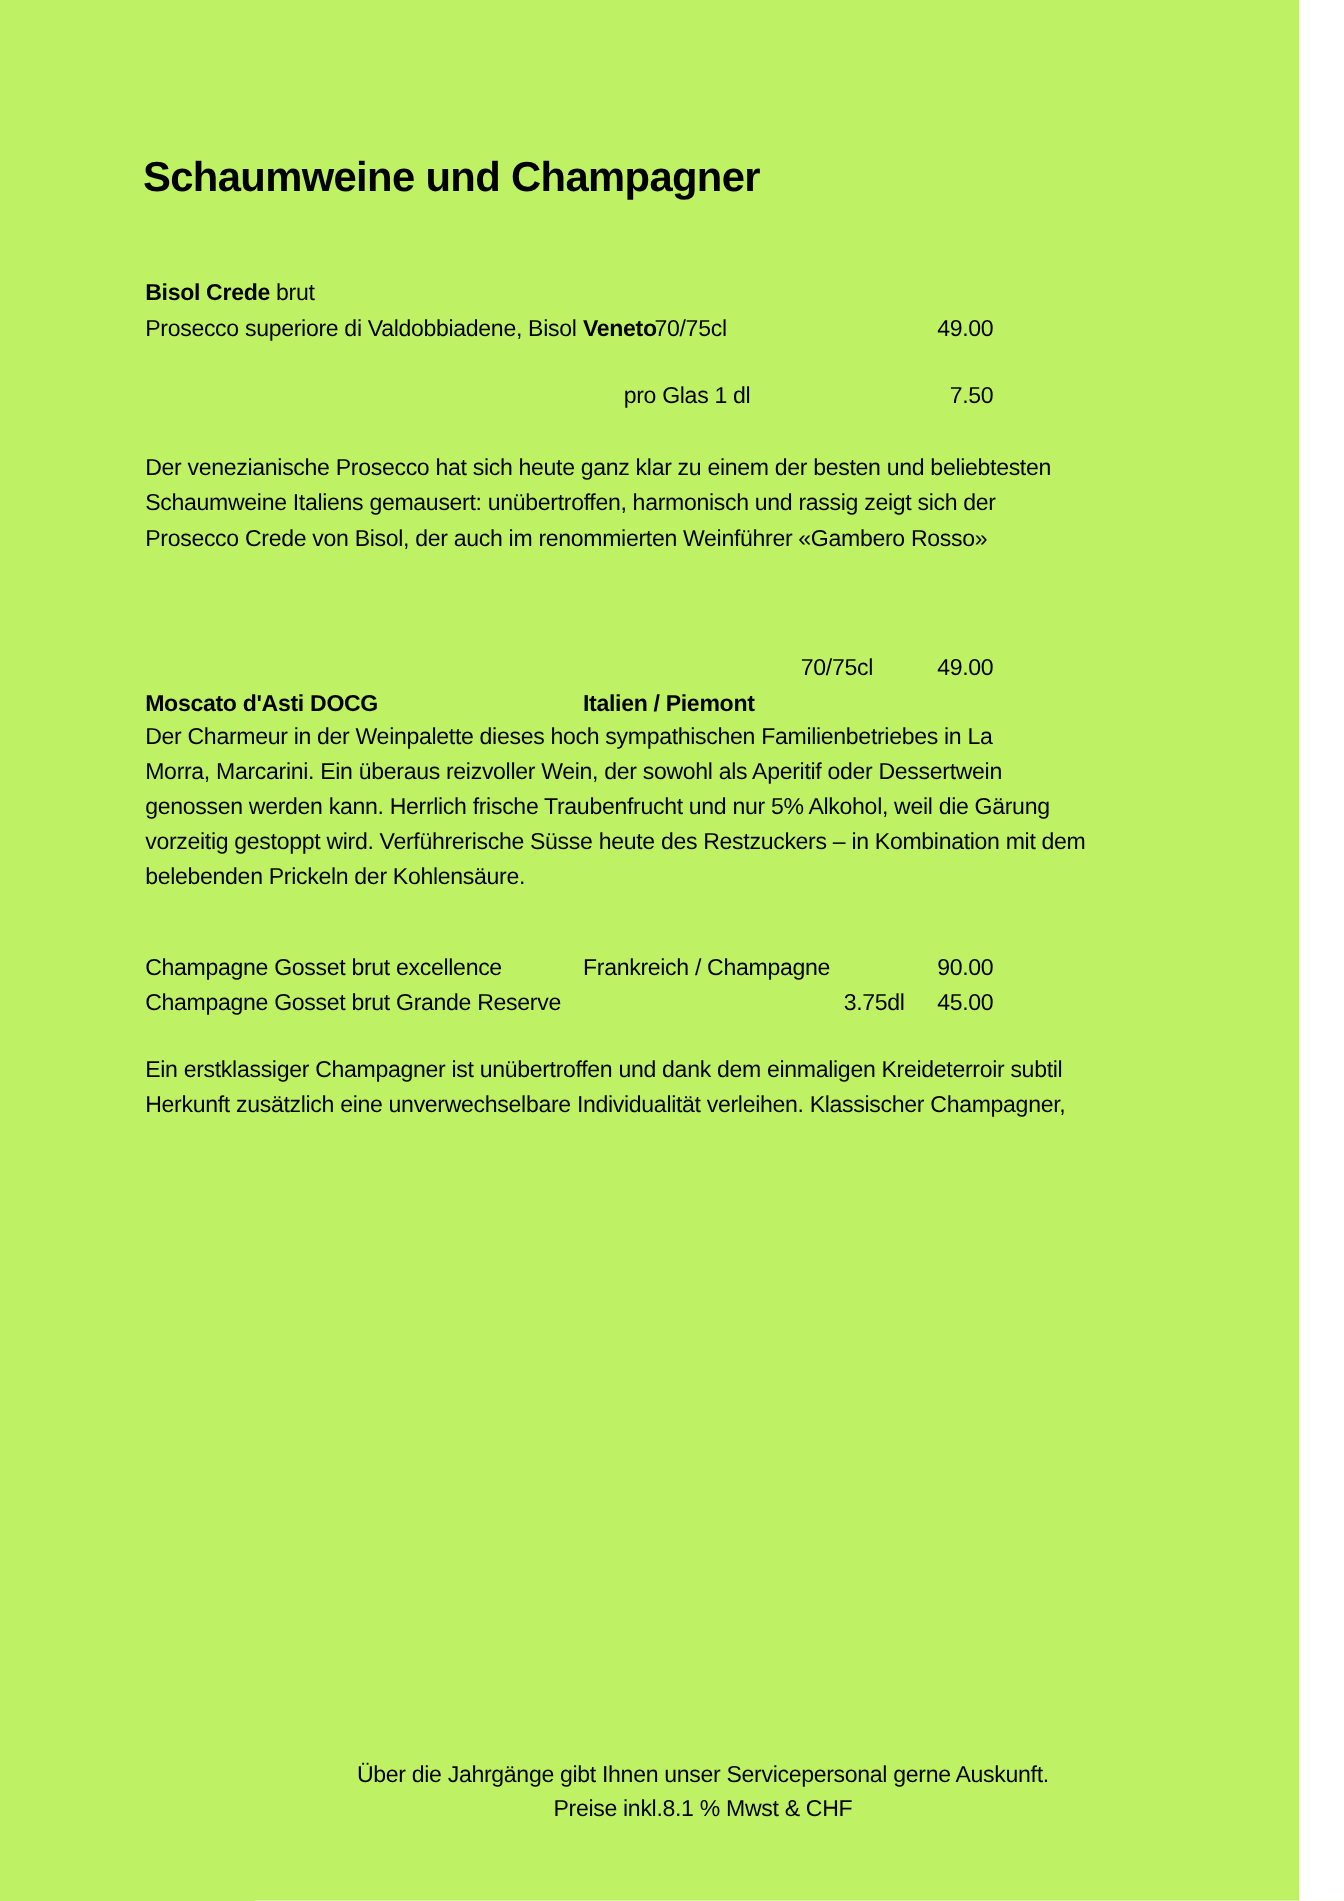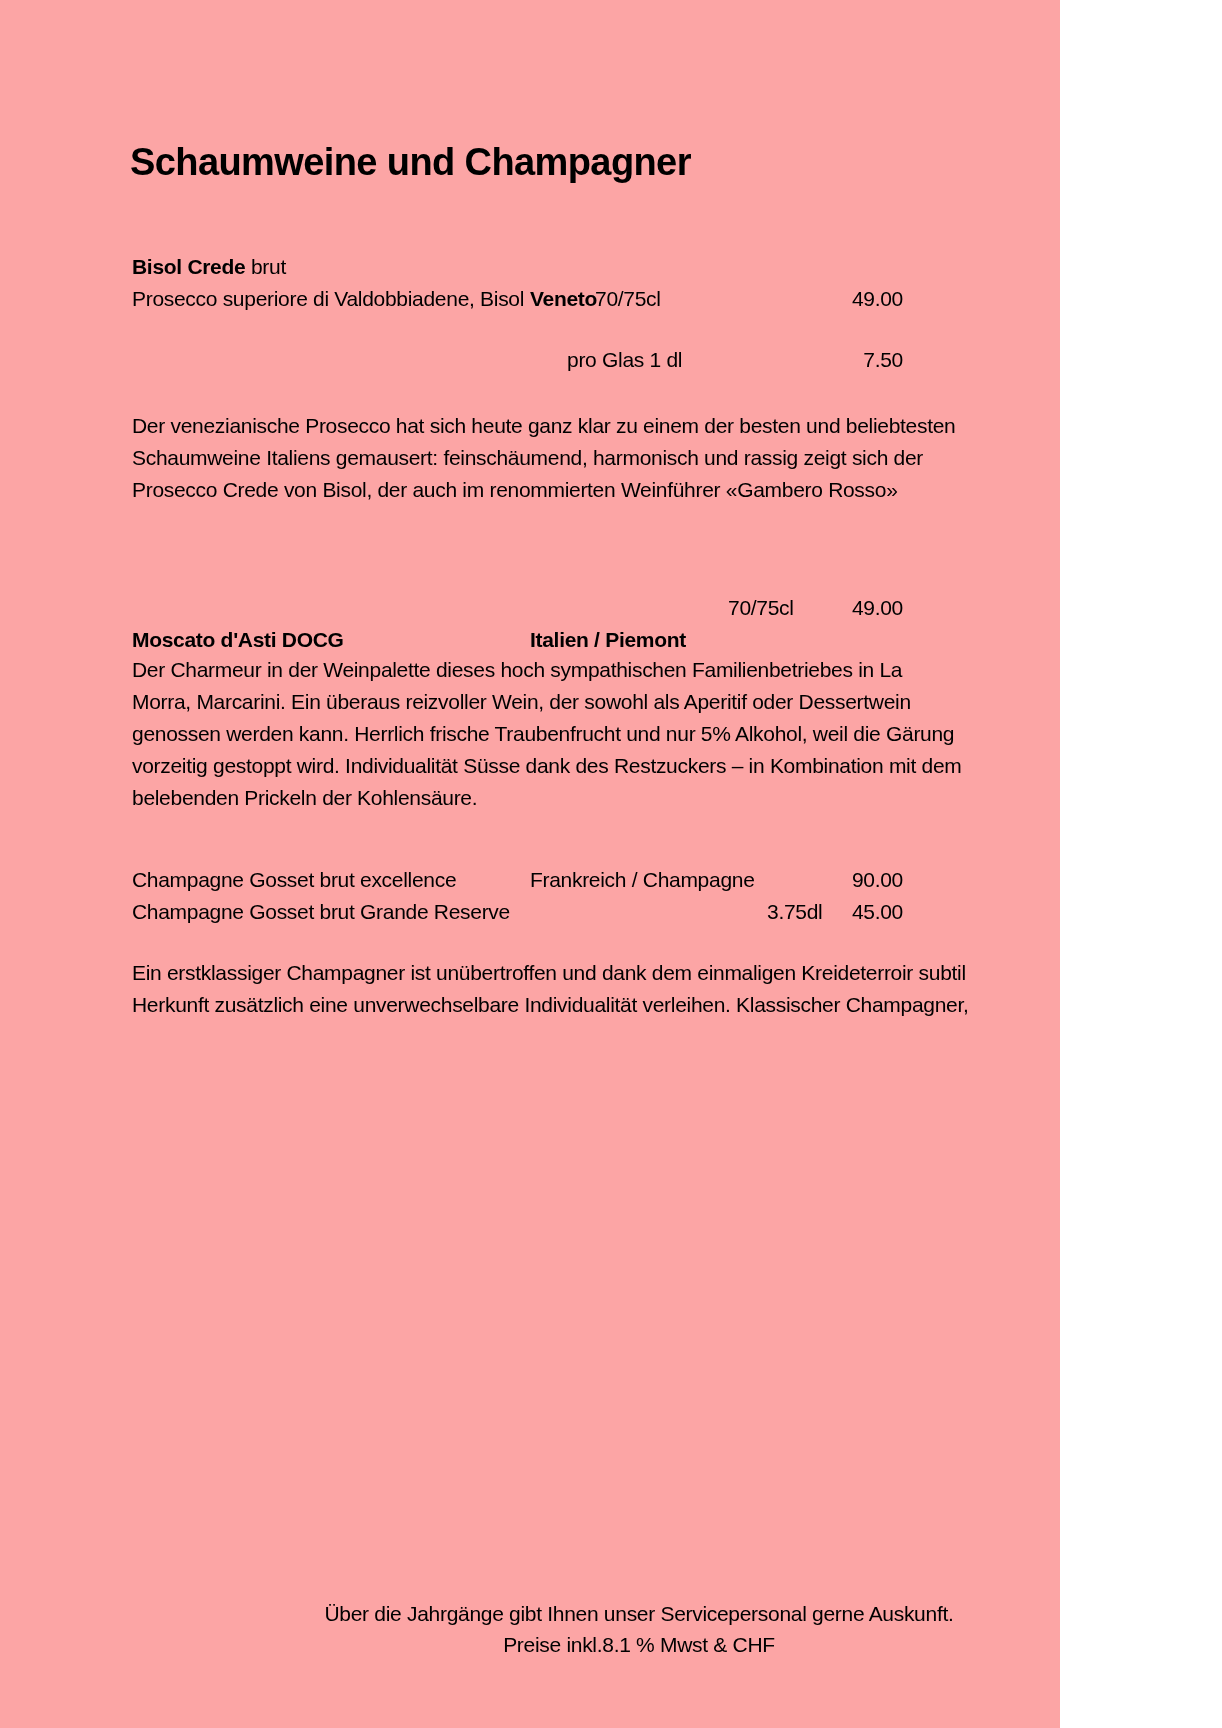--- a/index.html
+++ b/index.html
@@ -2,23 +2,23 @@
 <html><head>
 <meta charset="utf-8">
 <style>
   html, body {
     margin: 0;
     padding: 0;
     background: #ffffff;
   }
   .page {
     position: relative;
-    width: 1060px;
+    width: 1181px;
     height: 1728px;
-    background: #fca5a5;
+    background: #bef264;
     color: #000000;
     font-family: "Liberation Sans", "DejaVu Sans", sans-serif;
     letter-spacing: -0.3px;
     overflow: hidden;
   }
   .line {
     position: absolute;
     left: 0;
     width: 100%;
     font-size: 21px;
@@ -82,36 +82,36 @@
     <span class="price">49.00</span>
   </div>
 
   <div class="line" style="top:344px">
     <span class="cell" style="left:567px">pro Glas 1 dl</span>
     <span class="price">7.50</span>
   </div>
 
   <div class="para" style="top:410px">
     <div>Der venezianische Prosecco hat sich heute ganz klar zu einem der besten und beliebtesten</div>
-    <div>Schaumweine Italiens gemausert: feinschäumend, harmonisch und rassig zeigt sich der</div>
+    <div>Schaumweine Italiens gemausert: unübertroffen, harmonisch und rassig zeigt sich der</div>
     <div>Prosecco Crede von Bisol, der auch im renommierten Weinführer «Gambero Rosso»</div>
   </div>
 
   <div class="line" style="top:592px">
     <span class="cell col-name b">Moscato d'Asti DOCG</span>
     <span class="cell col-region b">Italien / Piemont</span>
     <span class="cell" style="left:728px">70/75cl</span>
     <span class="price">49.00</span>
   </div>
 
   <div class="para" style="top:654px">
     <div>Der Charmeur in der Weinpalette dieses hoch sympathischen Familienbetriebes in La</div>
     <div>Morra, Marcarini. Ein überaus reizvoller Wein, der sowohl als Aperitif oder Dessertwein</div>
     <div>genossen werden kann. Herrlich frische Traubenfrucht und nur 5% Alkohol, weil die Gärung</div>
-    <div>vorzeitig gestoppt wird. Individualität Süsse dank des Restzuckers – in Kombination mit dem</div>
+    <div>vorzeitig gestoppt wird. Verführerische Süsse heute des Restzuckers – in Kombination mit dem</div>
     <div>belebenden Prickeln der Kohlensäure.</div>
   </div>
 
   <div class="line" style="top:864px">
     <span class="cell col-name">Champagne Gosset brut excellence</span>
     <span class="cell col-region">Frankreich / Champagne</span>
     <span class="price">90.00</span>
   </div>
 
   <div class="line" style="top:896px">

